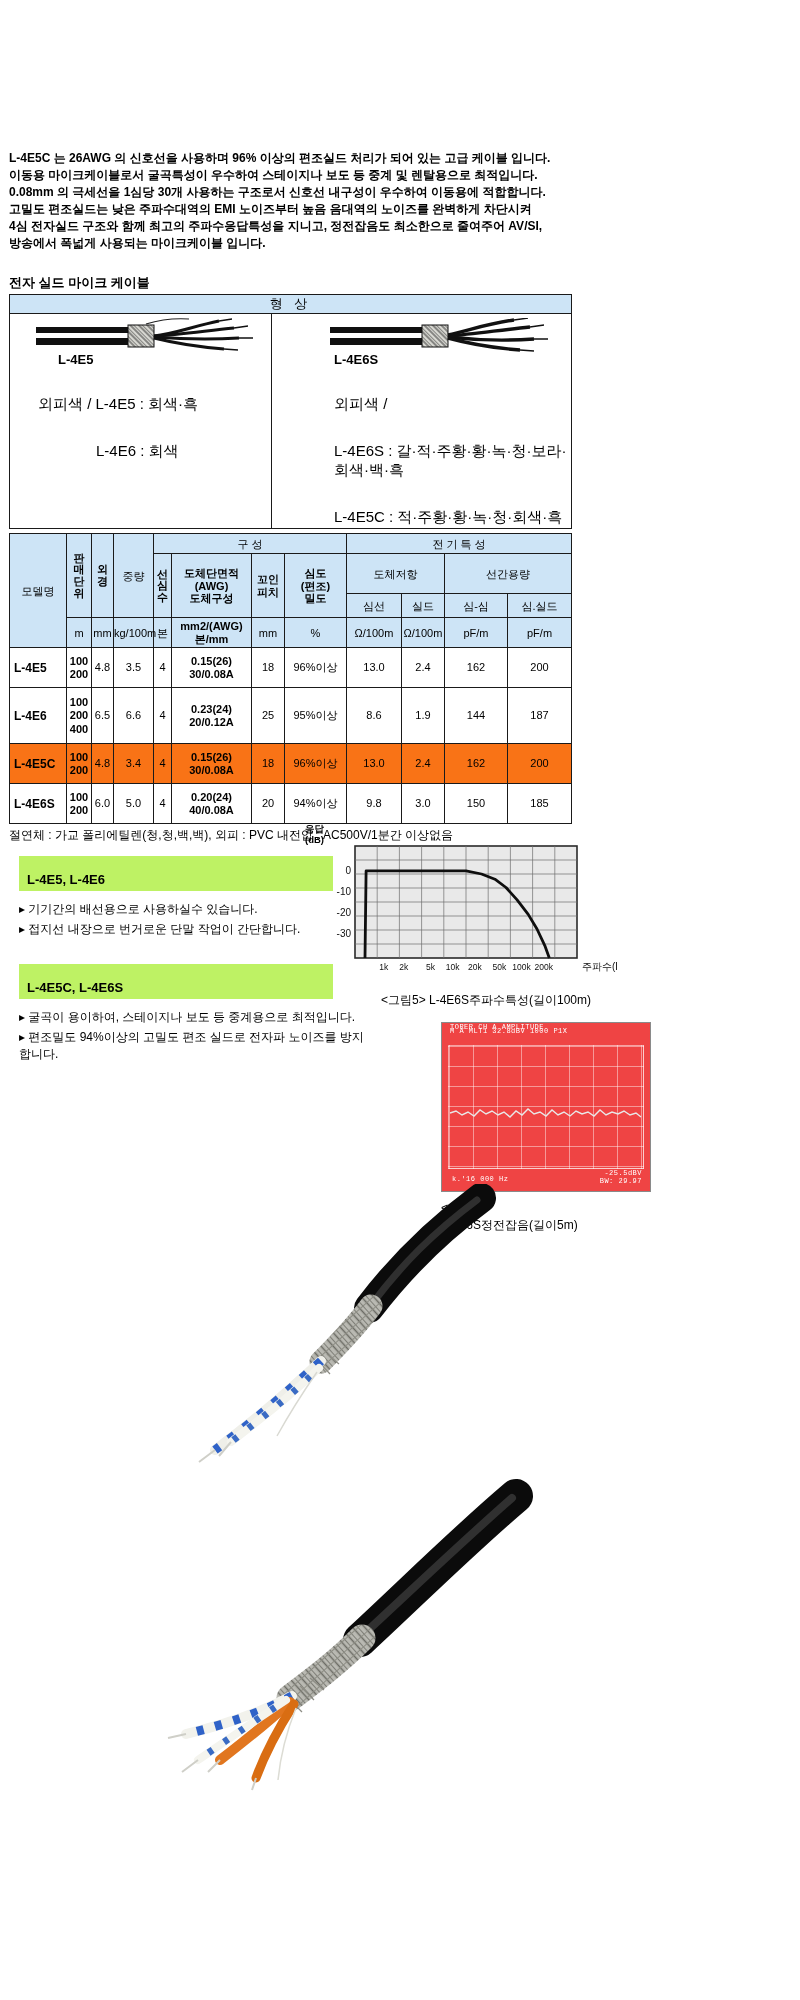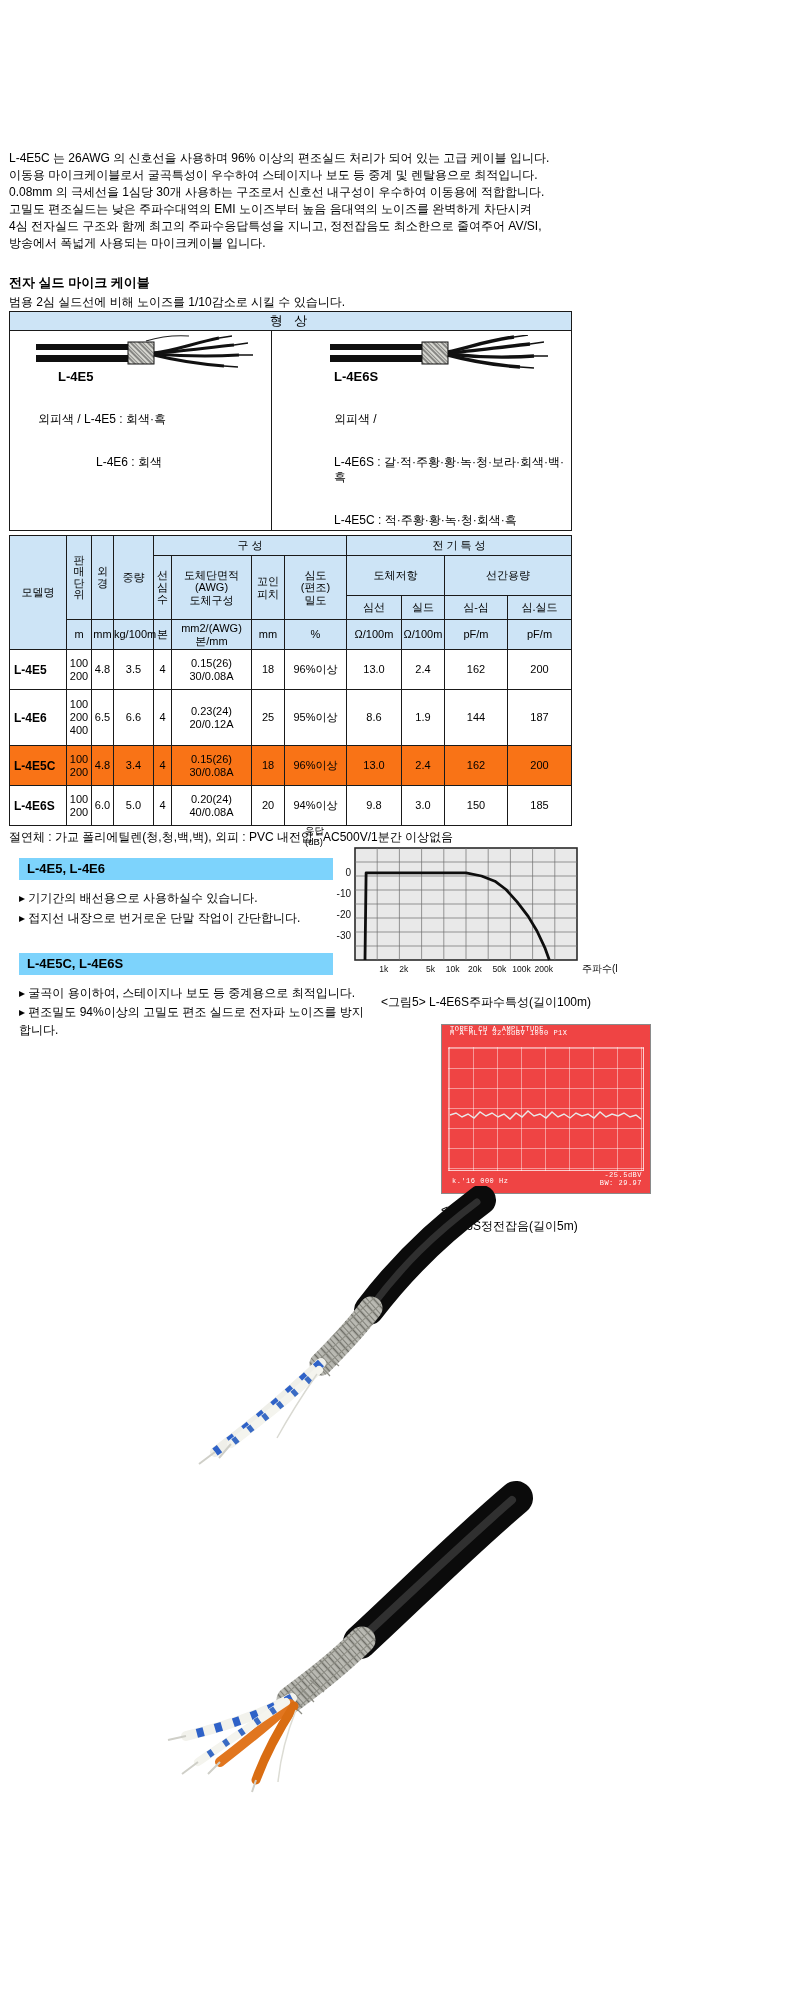--- a/index.html
+++ b/index.html
@@ -1,50 +1,50 @@
 <!DOCTYPE html>
 <html><head>
 <meta charset="utf-8">
 <style>
   html,body{margin:0;padding:0;}
   body{width:800px;height:2000px;background:#fff;color:#000;
        font-family:"Liberation Sans","DejaVu Sans",sans-serif;font-size:12px;
        position:relative;overflow:hidden;}
   .content{padding:150px 0 0 9px;}
-  .ml{white-space:pre-line;}
+  .ml{white-space:pre-line;font-weight:bold;}
   .intro-line{margin:0 0 16px 0;line-height:1.4;}
   .intro-para{margin:0;line-height:1.42;}
   h3.sec{font-size:13px;font-weight:bold;margin:22px 0 2px 0;}
   .sec-desc{margin:0;line-height:1.4;}
   h3.sec2{font-size:13px;font-weight:bold;margin:16px 0 8px 0;}
 
   table{border-collapse:collapse;table-layout:fixed;}
   td,th{border:1px solid #1a1a1a;font-weight:normal;padding:0;}
   .hb{background:#cde4f6;}
 
   
   .shape-table{width:562px;}
   .shape-table .shape-head{height:18px;text-align:center;font-weight:normal;font-size:13px;letter-spacing:4px;}
   .shape-cell{height:84px;vertical-align:top;background:#fff;padding:4px 0 2px 0;}
   .shape-cell .dg{display:block;}
   .model-lab{font-weight:bold;font-size:13px;line-height:1.1;margin:1px 0 1px 0;}
-  .jacket-line{font-size:12px;line-height:1.25;margin-top:28px;}
+  .jacket-line{font-size:15px;line-height:1.25;margin-top:28px;}
 
   
   .spec-table{width:562px;margin-top:4px;font-size:11px;text-align:center;}
   .spec-table th{background:#cde4f6;font-size:11px;line-height:1.15;}
   .spec-table td{line-height:1.2;}
   .spec-table .vert{line-height:1.05;}
   .spec-table .model-cell{font-weight:bold;font-size:12px;text-align:left;padding-left:4px;background:#fff;}
   .spec-table tr.gray td{background:#f97316;}
   .note{margin:3px 0 0 0;font-size:12px;}
 
   .lower{position:relative;height:1160px;}
   .leftcol{position:absolute;left:10px;top:12px;width:348px;}
-  .feature-bar{background:#7dd3fc;font-weight:bold;font-size:13px;width:306px;padding:3px 0 4px 8px;margin-bottom:10px;}
+  .feature-bar{background:#bef264;font-weight:bold;font-size:13px;width:306px;padding:16px 0 4px 8px;margin-bottom:10px;}
   .feature-bar.second{margin-top:26px;}
   .bullet{line-height:1.45;margin:2px 0;}
 
   .chartwrap{position:absolute;left:296px;top:-20px;width:312px;height:200px;}
   .ylab{position:absolute;left:0;top:0;font-size:9.5px;line-height:1.1;}
   .chartwrap svg{position:absolute;left:8px;top:14px;}
   .fig5cap{position:absolute;left:56px;top:168px;width:250px;text-align:center;font-size:12px;}
 
   .scopeblock{position:absolute;left:432px;top:178px;width:212px;}
   .scope{position:relative;width:208px;height:168px;background:#ef4444;border:1px solid #8a8a8a;overflow:hidden;}
@@ -66,21 +66,20 @@
 <div class="content">
 
   <p class="intro-para ml">L-4E5C 는 26AWG 의 신호선을 사용하며 96% 이상의 편조실드 처리가 되어 있는 고급 케이블 입니다.
 이동용 마이크케이블로서 굴곡특성이 우수하여 스테이지나 보도 등 중계 및 렌탈용으로 최적입니다.
 0.08mm 의 극세선을 1심당 30개 사용하는 구조로서 신호선 내구성이 우수하여 이동용에 적합합니다.
 고밀도 편조실드는 낮은 주파수대역의 EMI 노이즈부터 높음 음대역의 노이즈를 완벽하게 차단시켜
 4심 전자실드 구조와 함께 최고의 주파수응답특성을 지니고, 정전잡음도 최소한으로 줄여주어 AV/SI,
 방송에서 폭넓게 사용되는 마이크케이블 입니다.</p>
 
   <h3 class="sec">전자 실드 마이크 케이블</h3>
-  <p class="sec-desc">범용 2심 실드선에 비해 노이즈를 1/10감소로 시킬 수 있습니다.</p>
 
 
   <table class="shape-table">
     <colgroup>
         <col style="width:262px">
         <col style="width:300px">
       </colgroup>
     <tbody>
         <tr>
           <td class="hb shape-head" colspan="2">형 상</td>

